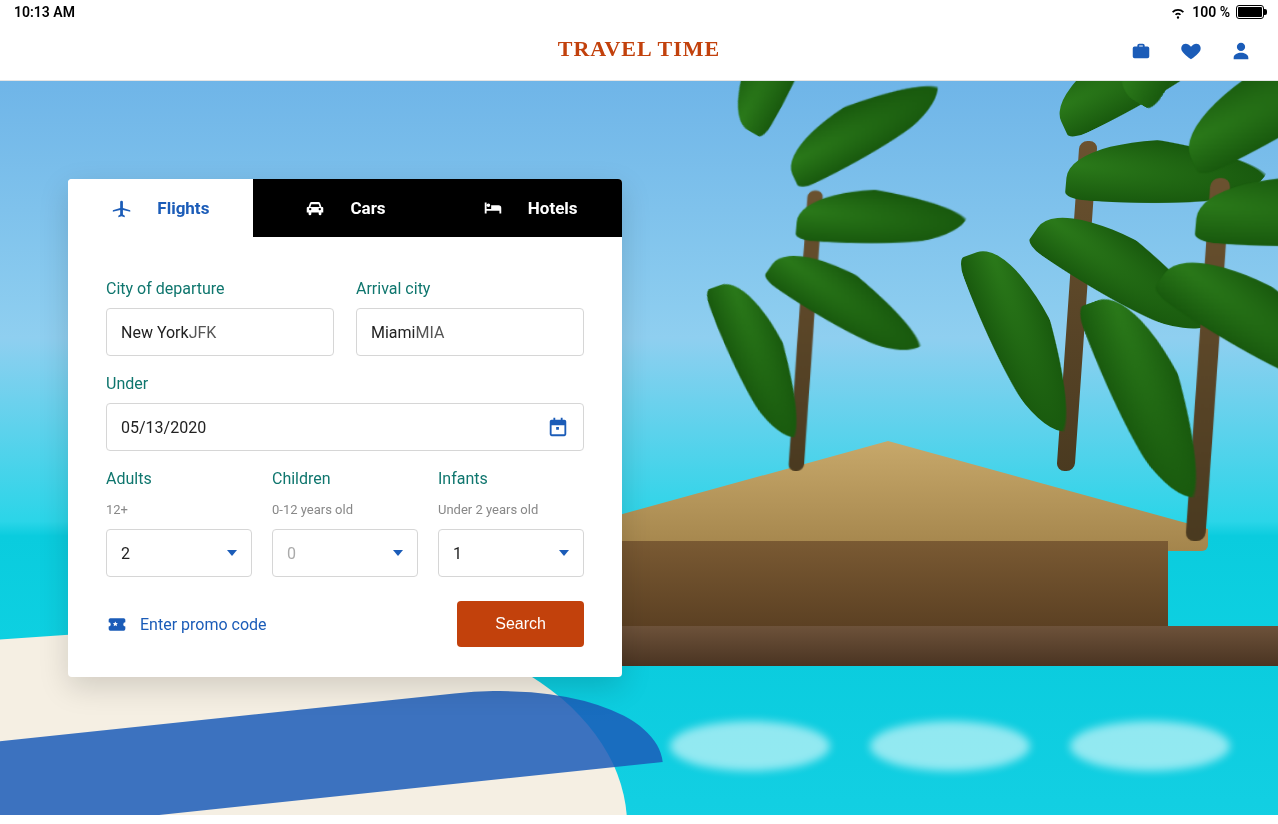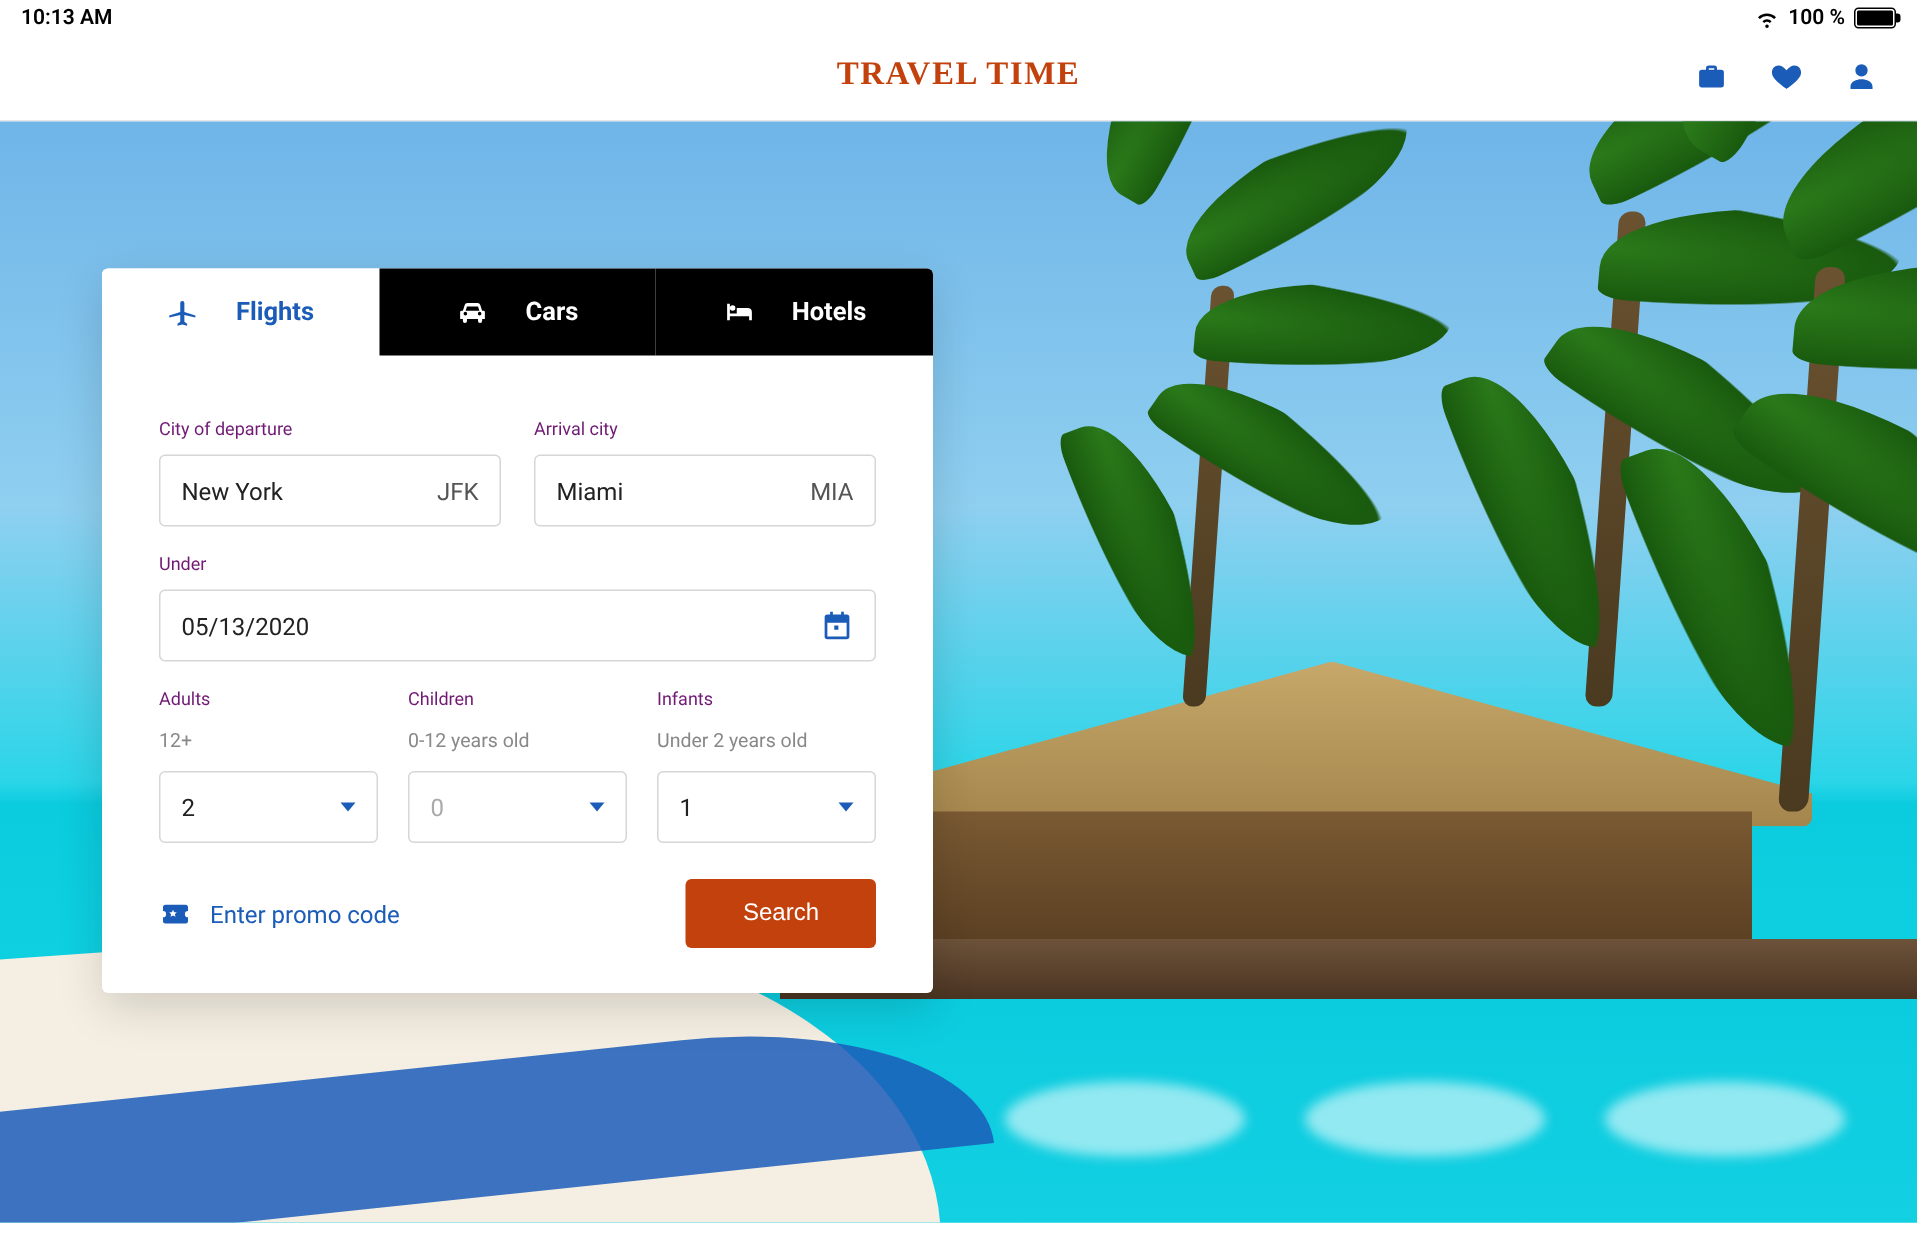--- a/index.html
+++ b/index.html
@@ -133,28 +133,28 @@
   }
   .tab svg { width:22px; height:22px; }
   .tab.active { background:#fff; color:#1b5cb8; border-radius:4px 0 0 0;}
   .tab.active svg { fill:#1b5cb8; }
   .tab.inactive { background:#000000; color:#fff; }
   .tab.inactive svg { fill:#fff; }
   .tab:nth-child(3).inactive { border-radius: 0 4px 0 0;}
   .form { padding: 42px 38px 30px 38px; }
   .row { display:flex; gap:22px; margin-bottom: 18px; }
   .field { flex:1; display:flex; flex-direction:column; }
-  .label { color:#701a75; font-size:12px; margin-bottom:10px; }
+  .label { color:#0f766e; font-size:16px; margin-bottom:10px; }
   .sublabel { color:#888; font-size:13px; margin-top:4px;}
   .input {
     border:1px solid #d6d6d6; border-radius:4px; height:48px;
     display:flex; align-items:center; padding: 0 14px; background:#fff;
     font-size:16px; color:#222;
   }
-  .input.city { justify-content: space-between; }
+  .input.city { }
   .input.city .code { color:#555; }
   .input.date { justify-content: space-between; }
   .input.date svg { width:22px; height:22px; fill:#1b5cb8;}
   .row3 { display:flex; gap:20px; margin-bottom: 24px;}
   .row3 .field { flex:1; }
   .select {
     border:1px solid #d6d6d6; border-radius:4px; height:48px;
     display:flex; align-items:center; justify-content:space-between;
     padding:0 14px; font-size:16px; color:#222; background:#fff;
   }

